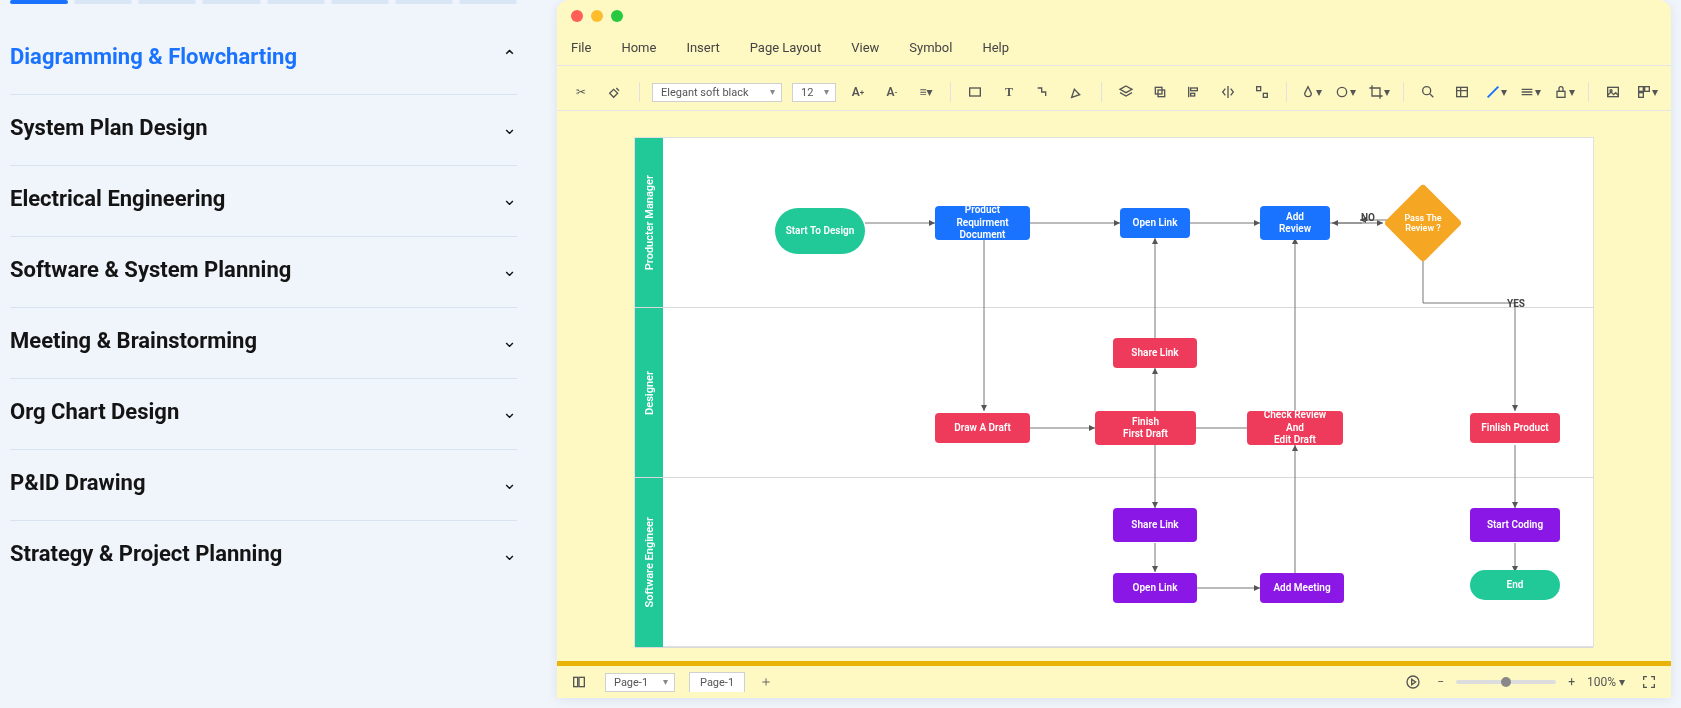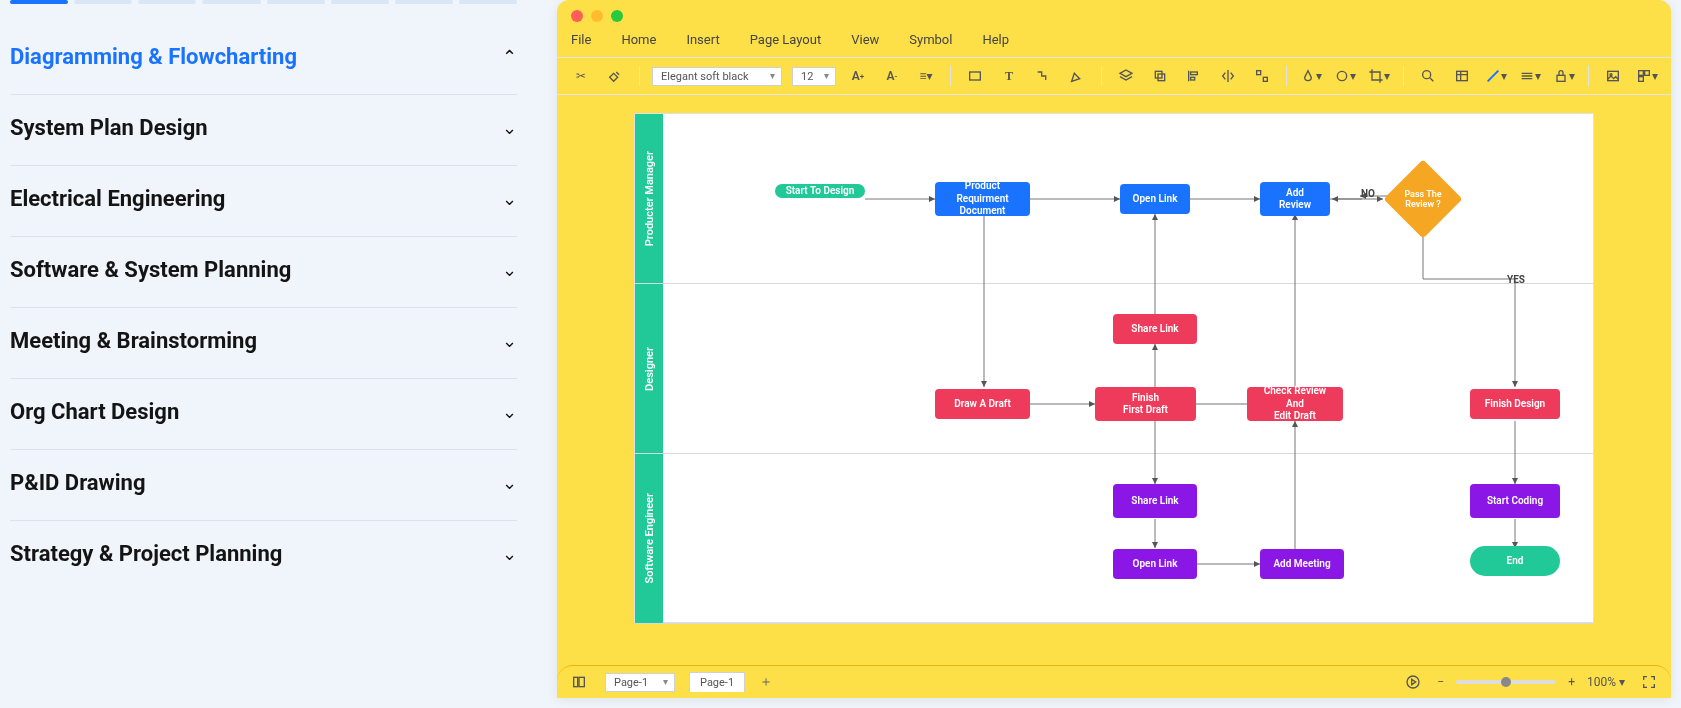--- a/index.html
+++ b/index.html
@@ -12,21 +12,21 @@
 .progress-seg.active { background:#1a73ff; }
 .accordion-item { border-bottom:1px solid #d8e3ef; padding:20px 0 25px; }
 .acc-header { display:flex; align-items:center; justify-content:space-between; cursor:pointer; }
 .acc-title { font-size:22px; font-weight:700; color:#141414; }
 .acc-title.active { color:#1a73ff; }
 .acc-chevron { font-size:18px; color:#141414; }
 .acc-body { font-size:16px; line-height:1.55; color:#3c3f44; margin-top:14px; max-width:460px; }
 
 
 .right-col { flex:1; padding:0 10px 10px 30px; display:flex; flex-direction:column; }
-.app-window { flex:1; background:#fde047; border-radius:12px 12px 0 0; box-shadow:0 2px 12px rgba(0,0,0,.08); overflow:hidden; display:flex; flex-direction:column; position:relative; }
+.app-window { flex:1; background:#fef9c3; border-radius:12px 12px 0 0; box-shadow:0 2px 12px rgba(0,0,0,.08); overflow:hidden; display:flex; flex-direction:column; position:relative;gap:8px; }
 
 .traffic { display:flex; gap:8px; padding:10px 14px 6px; }
 .dot { width:12px; height:12px; border-radius:50%; }
 .dot.r { background:#ff5f56; } .dot.y { background:#ffbd2e; } .dot.g { background:#27c93f; }
 
 .menubar { display:flex; gap:30px; padding:4px 14px 10px; font-size:13px; color:#444; border-bottom:1px solid #e6e6e6; }
 .menubar span { cursor:pointer; }
 
 .toolbar { display:flex; align-items:center; gap:10px; padding:6px 12px; border-bottom:1px solid #e6e6e6; font-size:12px; color:#555; }
 .tool-btn { width:24px; height:24px; display:flex; align-items:center; justify-content:center; cursor:pointer; color:#555; }
@@ -54,21 +54,21 @@
 .blue { background:#1a73ff; }
 .red  { background:#ef3b5b; }
 .purple { background:#8a17e6; }
 .diamond { transform:rotate(45deg); border-radius:4px; }
 .diamond .inner { transform:rotate(-45deg); display:flex; align-items:center; justify-content:center; text-align:center; width:100%; height:100%; font-size:9px; font-weight:600; }
 
 svg.edge-layer { position:absolute; left:0; top:0; width:100%; height:100%; pointer-events:none; }
 .edge-label { position:absolute; font-size:10px; font-weight:700; color:#444; }
 
 
-.statusbar { display:flex; align-items:center; padding:4px 10px; border-top:1px solid #eab308; font-size:12px; color:#555; gap:14px;border-radius:16px; }
+.statusbar { display:flex; align-items:center; padding:4px 10px; border-top:5px solid #eab308; font-size:12px; color:#555; gap:14px; }
 .page-sel { border:1px solid #d0d0d0; padding:2px 22px 2px 8px; width:70px; font-size:11px; position:relative; background:#fff; }
 .page-tab { padding:3px 10px; border:1px solid #d0d0d0; border-bottom:none; font-size:11px; background:#fff; }
 .plus-tab { font-size:14px; cursor:pointer; color:#666; }
 .status-right { margin-left:auto; display:flex; align-items:center; gap:12px; }
 .zoom-slider { width:100px; height:4px; background:#ddd; position:relative; border-radius:2px; }
 .zoom-slider::before { content:""; position:absolute; left:50%; top:-3px; width:10px; height:10px; border-radius:50%; background:#888; transform:translateX(-50%); }
 </style>
 </head>
 <body>
 
@@ -308,21 +308,21 @@
             <path d="M880 405 V434"></path>
             <path d="M520 307 V370"></path>
             <path d="M520 405 V434"></path>
             <path d="M555 450 H625"></path>
             <path d="M660 435 V307"></path>
           </g>
         </svg>
         <div class="edge-label" style="left:726px;top:74px;">NO</div>
         <div class="edge-label" style="left:872px;top:160px;">YES</div>
 
-        <div class="node pill term" style="left:140px;top:70px;width:90px;height:14px;">Start To Design</div>
+        <div class="node pill term" style="left:140px;top:70px;width:90px;height:46px;">Start To Design</div>
         <div class="node blue" style="left:300px;top:68px;width:95px;height:34px;flex-direction:column;">
             <span>Product Requirment</span>
             <span>Document</span>
           </div>
         <div class="node blue" style="left:485px;top:70px;width:70px;height:30px;">Open Link</div>
         <div class="node blue" style="left:625px;top:68px;width:70px;height:34px;flex-direction:column;">
             <span>Add</span>
             <span>Review</span>
           </div>
         <div class="diamond" style="position:absolute;left:760px;top:57px;width:56px;height:56px;background:#f5a623;">
@@ -335,21 +335,21 @@
         <div class="node red" style="left:478px;top:200px;width:84px;height:30px;">Share Link</div>
         <div class="node red" style="left:300px;top:275px;width:95px;height:30px;">Draw A Draft</div>
         <div class="node red" style="left:460px;top:273px;width:101px;height:34px;flex-direction:column;">
             <span>Finish</span>
             <span>First Draft</span>
           </div>
         <div class="node red" style="left:612px;top:273px;width:96px;height:34px;flex-direction:column;">
             <span>Check Review And</span>
             <span>Edit Draft</span>
           </div>
-        <div class="node red" style="left:835px;top:275px;width:90px;height:30px;">Finish Design</div>
+        <div class="node red" style="left:835px;top:275px;width:90px;height:30px;">Finlish Product</div>
 
         <div class="node purple" style="left:478px;top:370px;width:84px;height:34px;">Share Link</div>
         <div class="node purple" style="left:478px;top:435px;width:84px;height:30px;">Open Link</div>
         <div class="node purple" style="left:625px;top:435px;width:84px;height:30px;">Add Meeting</div>
         <div class="node purple" style="left:835px;top:370px;width:90px;height:34px;">Start Coding</div>
         <div class="node pill term" style="left:835px;top:432px;width:90px;height:30px;">End</div>
       </div>
     </div>
 
     <div class="statusbar">

